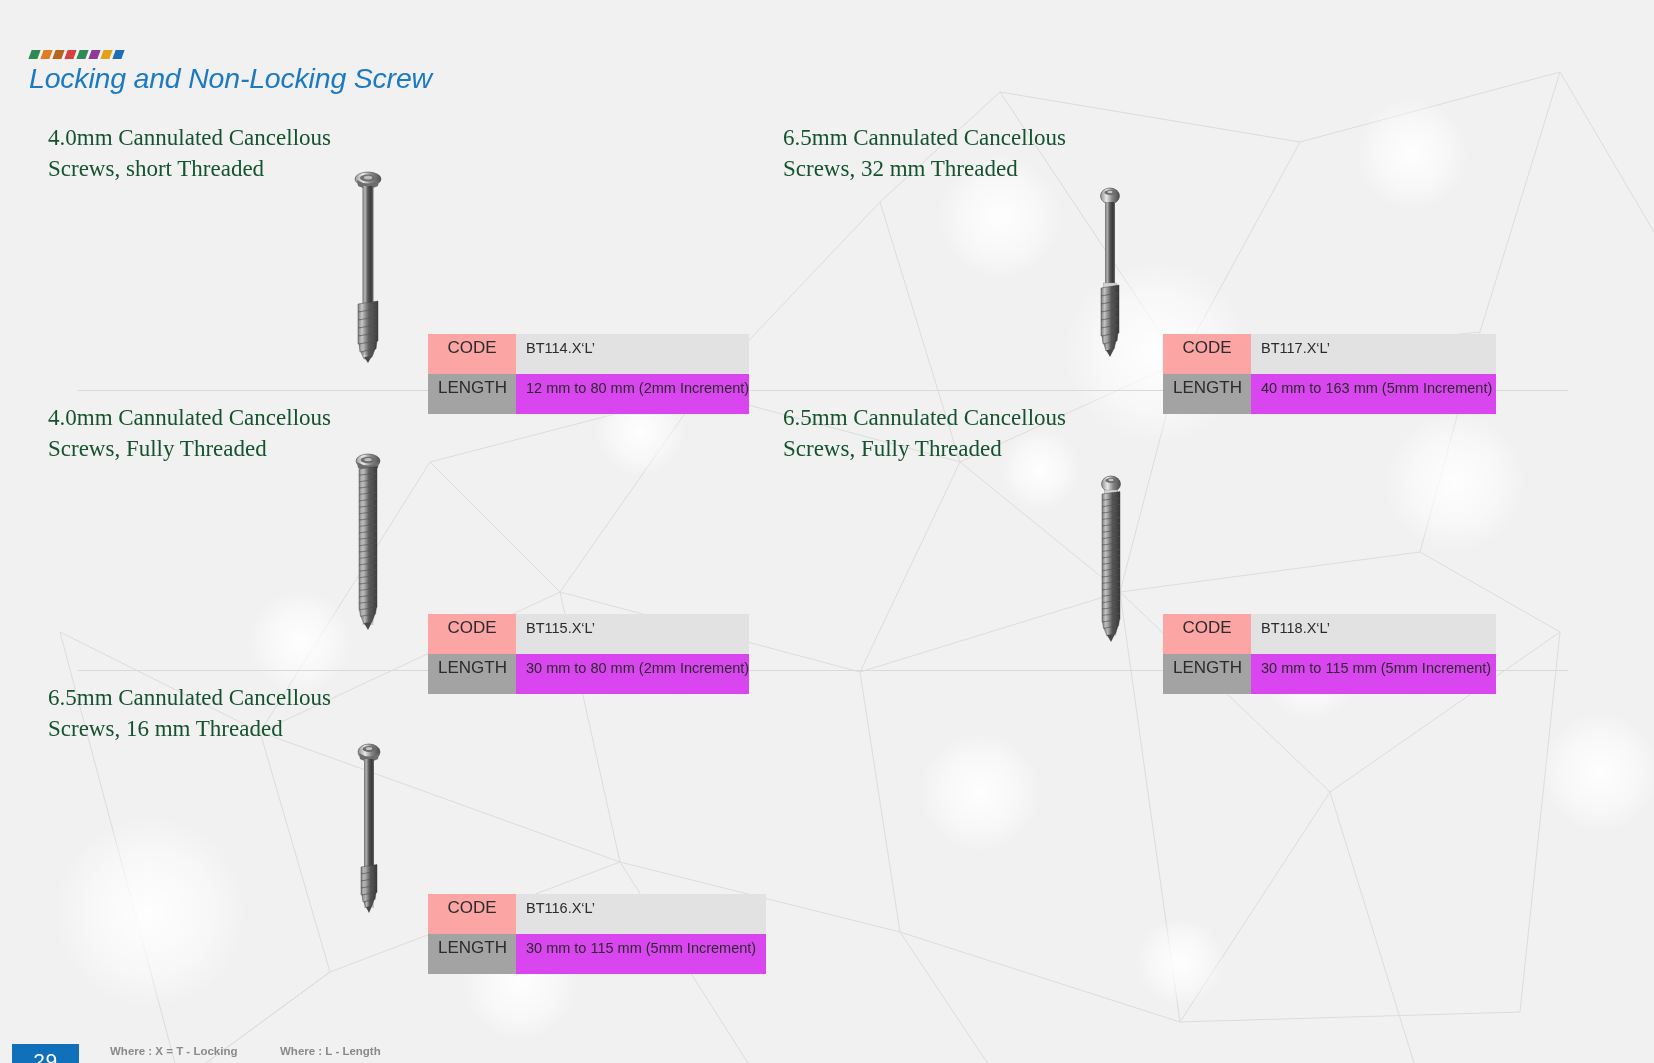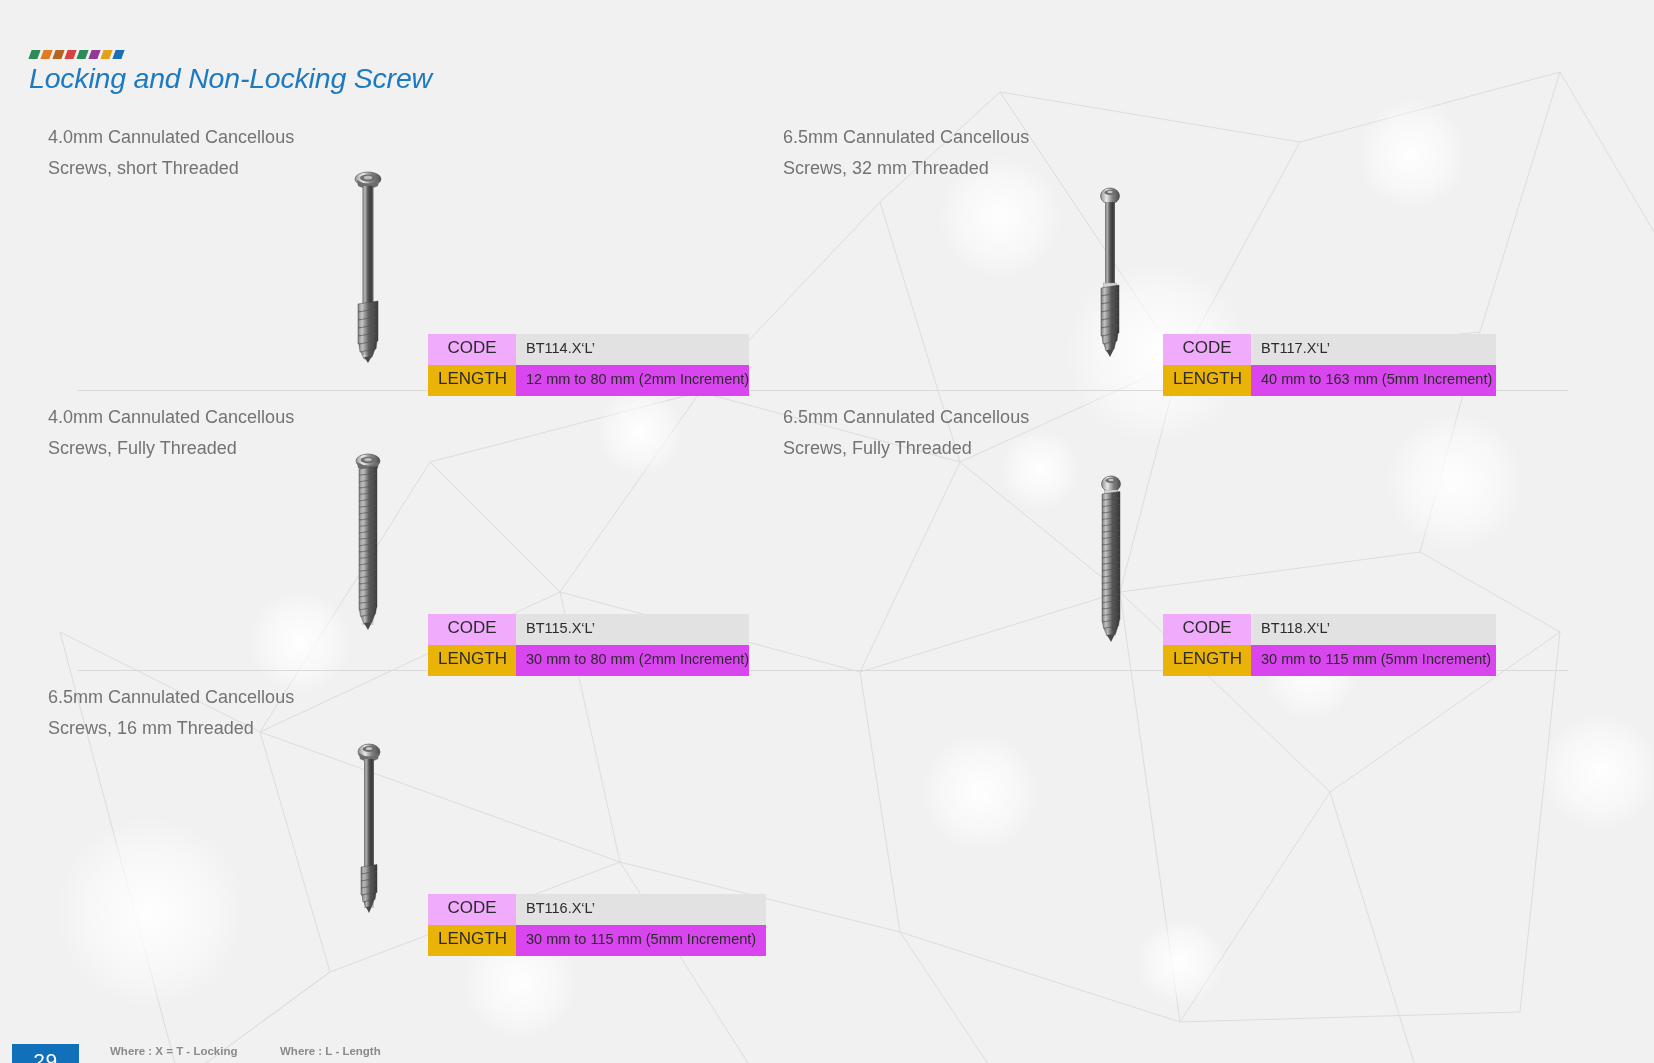--- a/index.html
+++ b/index.html
@@ -38,56 +38,57 @@
     font-size: 28.5px;
     font-style: italic;
     color: #1b7ac1;
     letter-spacing: -0.2px;
     white-space: nowrap;
   }
 
   
   .prod-heading {
     position: absolute;
-    font-size: 18px;
-    color: #737373;
+    font-size: 23px;
+    color: #14532d;
     line-height: 31px;
     white-space: pre-line;
+    font-family: Liberation Serif, serif;
   }
 
   
   .screw {
     position: absolute;
   }
 
   
   .spec-table {
     position: absolute;
     display: grid;
     grid-template-columns: var(--labelw, 88px) 1fr;
     font-size: 0;
   }
   .spec-label {
-    background: #f0abfc;
+    background: #fca5a5;
     color: #2b2b2b;
     font-size: 17px;
     text-align: center;
     padding: 4px 10px 4px 10px;
     line-height: 19px;
     white-space: nowrap;
   }
   .spec-value {
     background: #e2e2e2;
     color: #2b2b2b;
     font-size: 14.5px;
-    padding: 5px 0 8px 10px;
+    padding: 5px 0 17px 10px;
     line-height: 18px;
     white-space: nowrap;
   }
-  .spec-table .row2 .spec-label { background: #eab308; }
+  .spec-table .row2 .spec-label { background: #a3a3a3; }
   .spec-table .row2 .spec-value { background: #d946ef; }
 
   
   .divider {
     position: absolute;
     height: 1px;
     background: #d9d9d9;
   }
 
   

